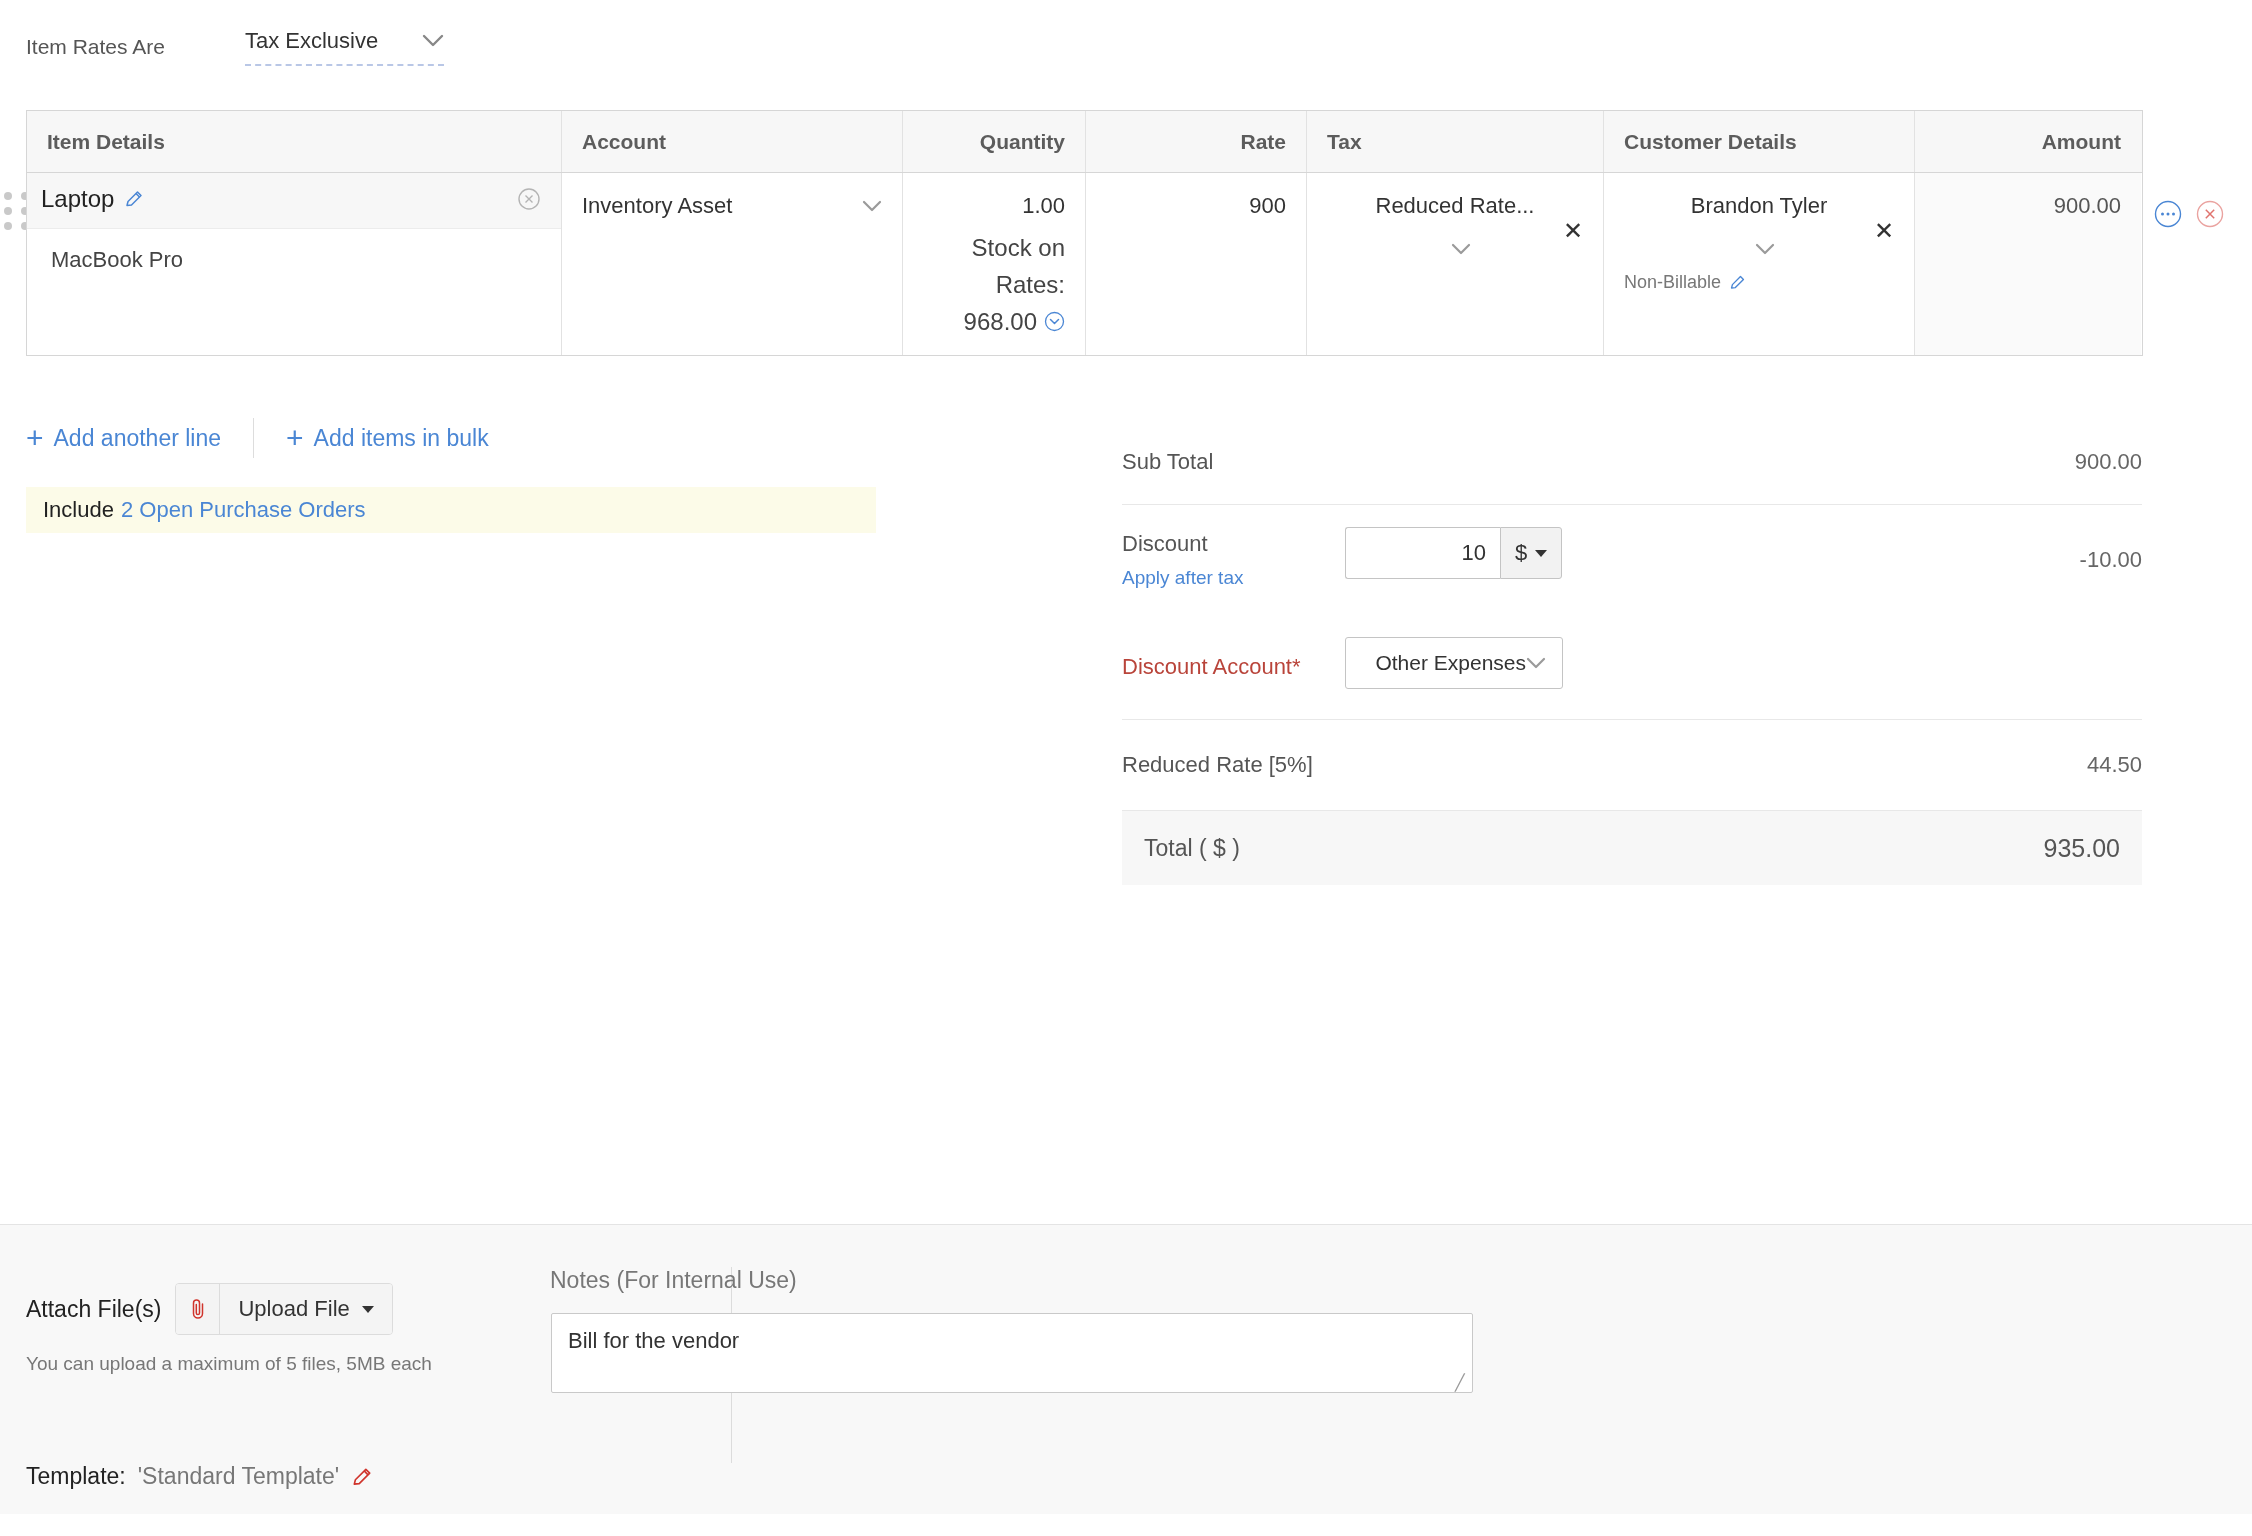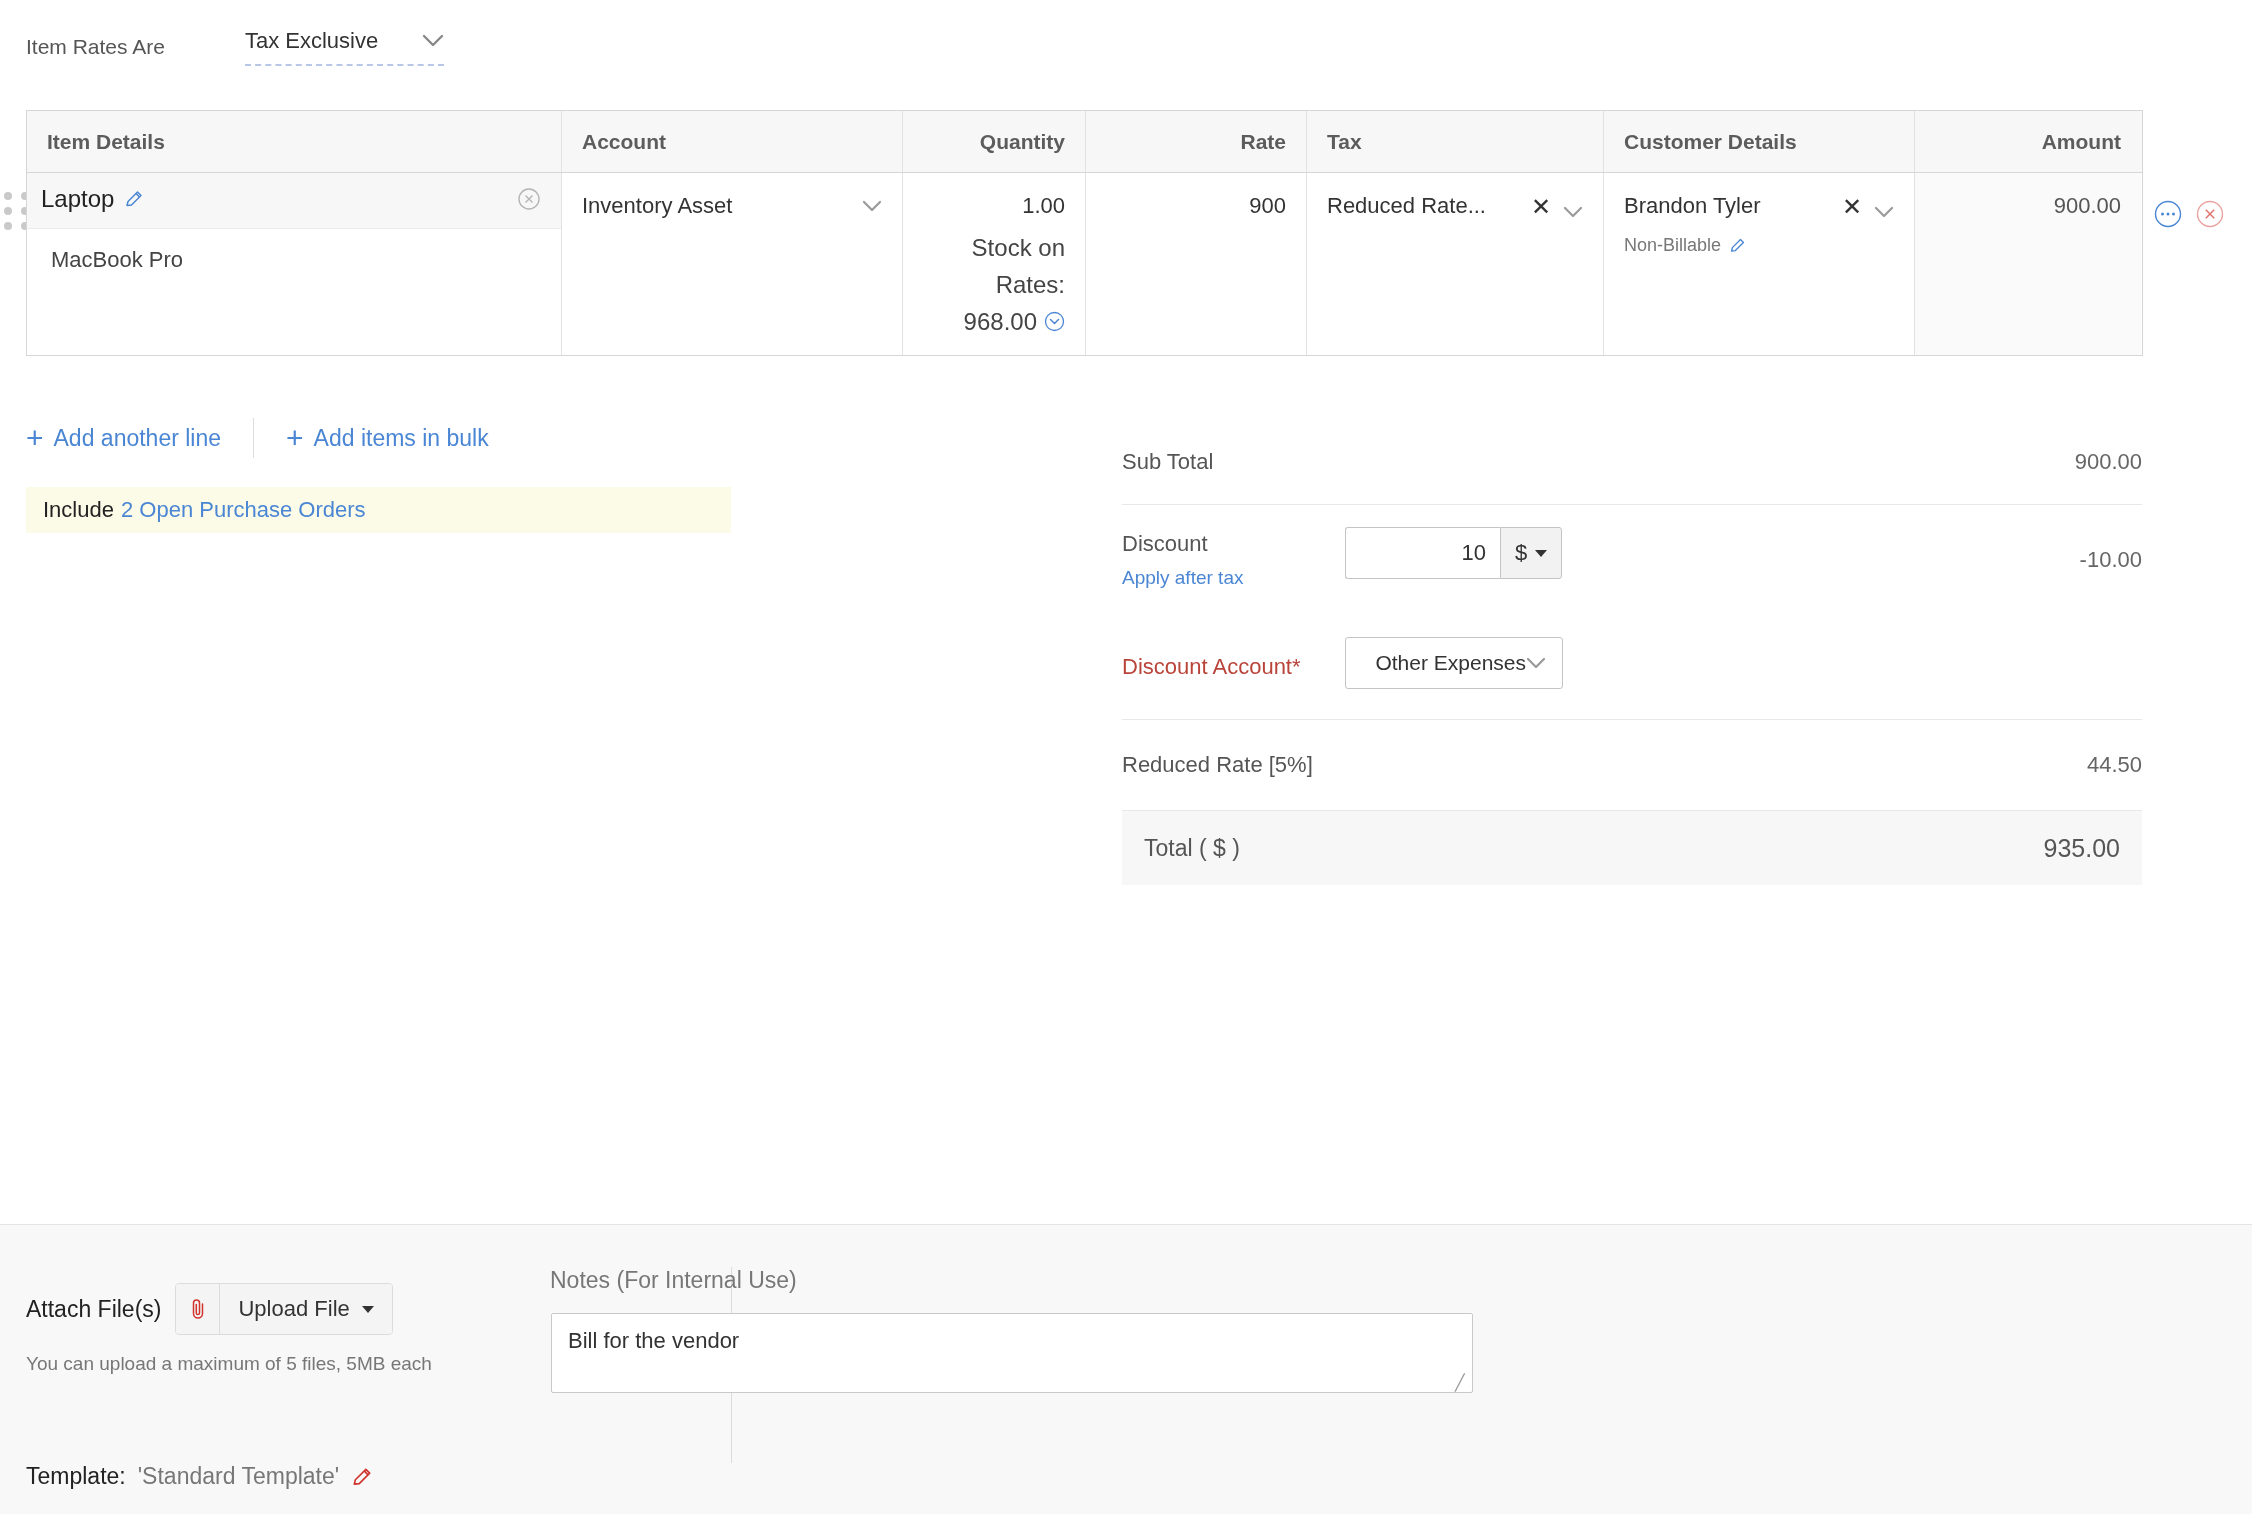--- a/index.html
+++ b/index.html
@@ -83,21 +83,21 @@
   .item-desc{ padding:18px 20px 0 24px; font-size:22px; color:#444; }
 
   .td.c-amt{ background:#fafafa; }
 
   .acct-inner{ display:flex; align-items:center; justify-content:space-between; padding-top:6px;}
   .qty-val{ text-align:right; font-size:22px; padding-top:6px; }
   .stock{ text-align:right; font-size:24px; color:#444; line-height:1.55; margin-top:10px; }
   .stock .sline{ display:block; }
   .stock-num{ display:inline-flex; align-items:center; gap:7px; }
   .rate-val{ text-align:right; font-size:22px; padding-top:6px; }
-  .taxline, .custline{ display:flex; align-items:flex-end; gap:0; padding-top:6px; }
+  .taxline, .custline{ display:flex; align-items:center; gap:0; padding-top:6px;flex-direction:column; }
   .tax-name{ font-size:22px; color:#333; }
   .xmark{ margin-left:auto; font-size:24px; color:#333; line-height:1; cursor:pointer; }
   .mini-chev{ margin-left:12px; }
   .nonbill{ margin-top:16px; font-size:18px; color:#777; display:flex; align-items:center; gap:8px;}
   .amt-val{ text-align:right; font-size:22px; color:#555; padding-top:6px; }
 
   .row-actions{
     position:absolute; left:2154px; top:200px;
     display:flex; align-items:center; gap:14px;
   }
@@ -108,21 +108,21 @@
   .drag-handle i{ width:8px;height:8px;border-radius:50%;background:#c9c9c9;display:block;}
 
   
   .addrow{ position:absolute; left:26px; top:418px; display:flex; align-items:center; }
   .addlink{ display:flex; align-items:center; gap:10px; color:#4a86d4; font-size:23px; cursor:pointer;}
   .addsep{ width:1px; height:40px; background:#dddddd; margin:0 32px; }
   .plus{ font-size:30px; line-height:20px; font-weight:300; }
 
   .banner{
     position:absolute; left:26px; top:487px;
-    width:705px; height:46px;
+    width:850px; height:46px;
     background:#fcfbe8;
     display:flex; align-items:center; padding-left:17px;
     font-size:22px; color:#222;
   }
   .banner a{ color:#4a86d4; margin-left:7px; cursor:pointer; text-decoration:none;}
 
   
   .totals{ position:absolute; left:1122px; top:420px; width:1020px; }
   .trow{ display:flex; align-items:center; position:relative; }
   .tlabel{ font-size:22px; color:#555; }

